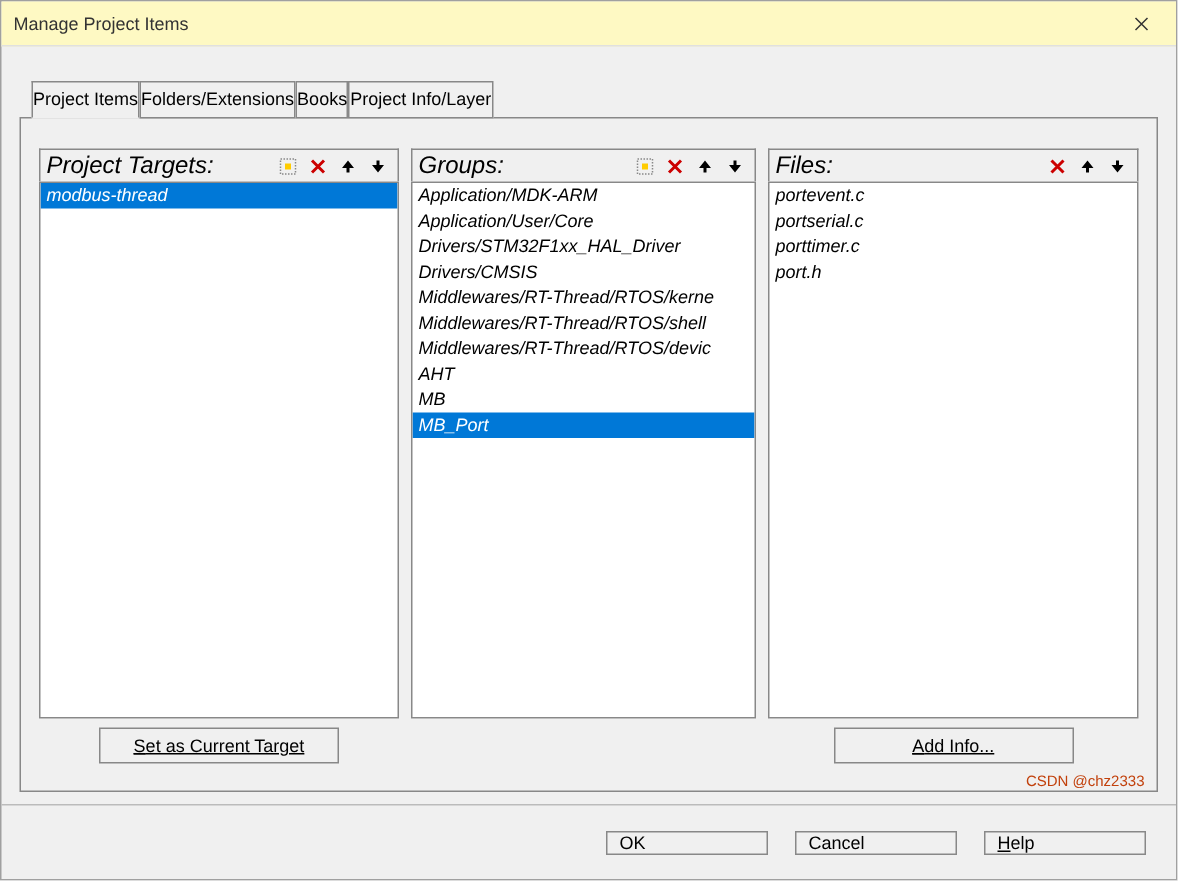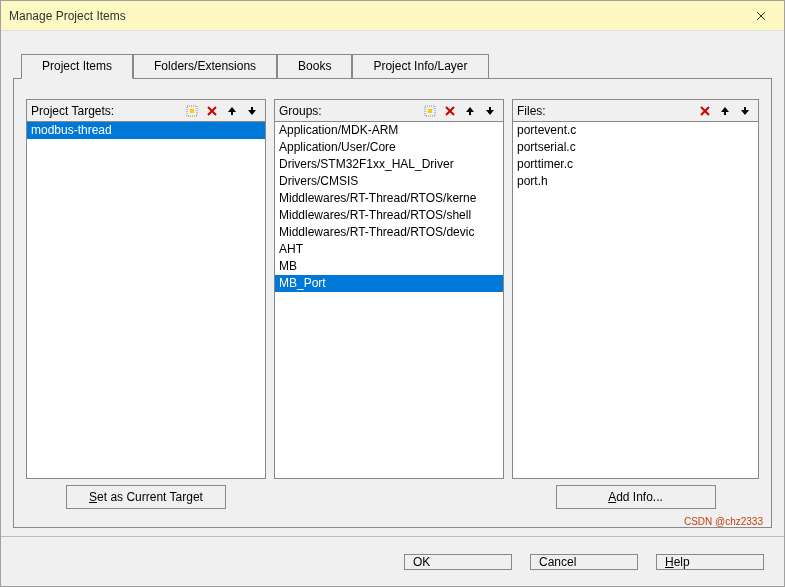--- a/index.html
+++ b/index.html
@@ -5,44 +5,44 @@
     * { box-sizing: border-box; margin: 0; padding: 0; font-family: "Segoe UI", Tahoma, sans-serif; font-size: 12px; }
     body { background: #f0f0f0; width: 785px; height: 587px; overflow: hidden; }
     
     .window { width: 785px; height: 587px; background: #f0f0f0; border: 1px solid #a0a0a0; display: flex; flex-direction: column; }
     
     .titlebar { height: 30px; background: #fef9c3; border-bottom: 1px solid #e0e0e0; display: flex; align-items: center; padding: 12px 8px; justify-content: space-between; }
     .titlebar-title { color: #333; font-size: 12px; }
     .titlebar-close { width: 46px; height: 30px; display: flex; align-items: center; justify-content: center; color: #333; cursor: pointer; position: absolute; right: 1px; top: 1px; }
     
     .tabs { display: flex; margin: 22px 0 0 20px; }
-    .tab { padding: 4px 20px; border: 1px solid #888; background: #f0f0f0; margin-right: 0; cursor: pointer; position: relative; top: 1px; font-family: "Courier New", monospace; font-size: 13px; }
+    .tab { padding: 4px 0; border: 1px solid #888; background: #f0f0f0; margin-right: 0; cursor: pointer; position: relative; top: 1px; font-family: "Courier New", monospace; font-size: 13px; }
     .tab.active { background: #f0f0f0; border-bottom: 1px solid #f0f0f0; z-index: 2; }
     .tab:not(.active) { border-left: 1px solid #888; }
     
     .tab-content { border: 1px solid #888; margin: 0 12px 8px 12px; padding: 20px 12px 12px 12px; flex: 1; display: flex; flex-direction: column; }
     
     .columns { display: flex; gap: 8px; flex: 1; }
     .col { display: flex; flex-direction: column; }
     .col1 { width: 240px; }
     .col2 { width: 230px; }
     .col3 { flex: 1; }
     
     .col-header { display: flex; align-items: center; justify-content: space-between; height: 22px; border: 1px solid #888; border-bottom: none; padding: 0 4px; background: #f0f0f0; }
-    .col-label { font-size: 12px; }
+    .col-label { font-size: 16px; font-style: italic; }
     .col-toolbar { display: flex; gap: 2px; align-items: center; }
     
     .tbtn { width: 18px; height: 18px; display: flex; align-items: center; justify-content: center; cursor: pointer; border: 1px solid transparent; }
     .tbtn svg { width: 14px; height: 14px; }
     
     .listbox { flex: 1; background: #fff; border: 1px solid #888; overflow: hidden; }
-    .list-item { padding: 1px 4px; cursor: pointer; white-space: nowrap; overflow: hidden; font-size: 12px; line-height: 15px; }
+    .list-item { padding: 1px 4px; cursor: pointer; white-space: nowrap; overflow: hidden; font-size: 12px; line-height: 15px; font-style: italic; }
     .list-item.selected { background: #0078d7; color: #fff; }
     
-    .col-footer { height: 36px; display: flex; align-items: center; justify-content: center; }
+    .col-footer { height: 36px; display: flex; align-items: center; justify-content: center; text-decoration: underline; }
     .footer-btn { padding: 4px 18px; border: 1px solid #888; background: #f0f0f0; cursor: pointer; font-size: 12px; min-width: 160px; }
     
     .bottom-bar { height: 50px; border-top: 1px solid #bbb; display: flex; align-items: center; justify-content: flex-end; padding: 0 20px; gap: 18px; }
     .bottom-btn { padding: 0 8px; border: 1px solid #888; background: #f0f0f0; cursor: pointer; min-width: 108px; text-align: left; font-size: 12px; }
     .bottom-spacer { flex: 1; }
     .underline { text-decoration: underline; }
     
     .watermark { position: absolute; right: 22px; bottom: 60px; color: #c2410c; font-size: 10px; pointer-events: none; }
   </style>
 </head>

